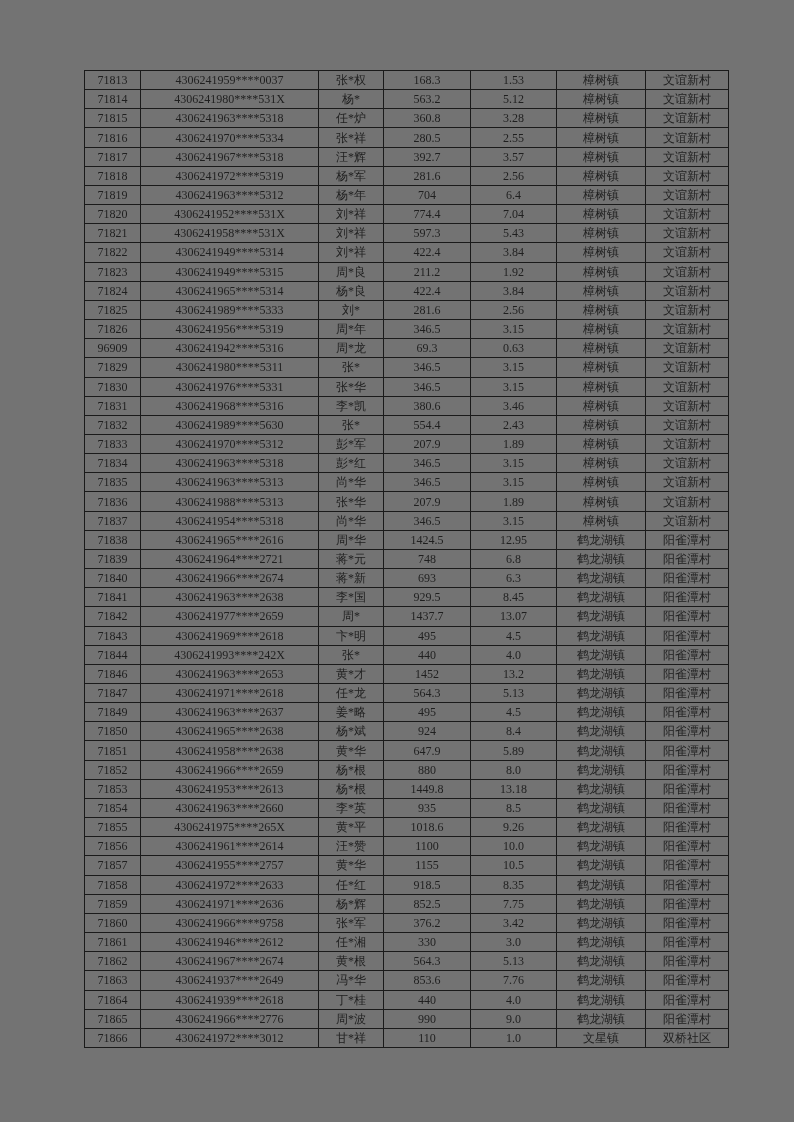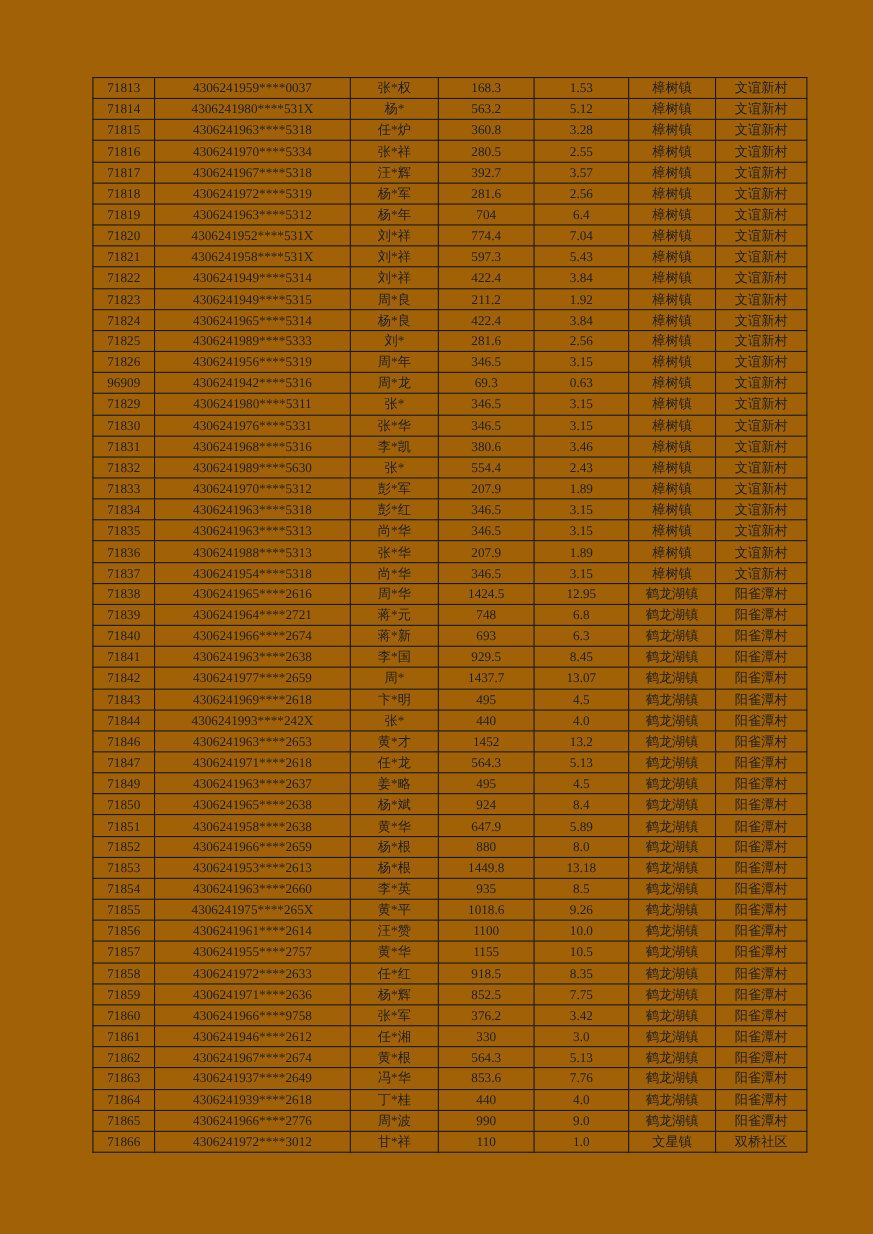--- a/index.html
+++ b/index.html
@@ -4,21 +4,21 @@
 <style>
   html, body {
     margin: 0;
     padding: 0;
     background: #ffffff;
   }
   .page {
     position: relative;
     width: 794px;
     height: 1122px;
-    background: #a16207;
+    background: #737373;
     overflow: hidden;
     font-family: "Liberation Serif", "DejaVu Serif", serif;
   }
   table.records {
     position: absolute;
     left: 84px;
     top: 70px;
     width: 634px;
     height: 978px;
     border-collapse: collapse;
@@ -30,24 +30,24 @@
     vertical-align: middle;
     font-size: 12px;
     line-height: 1;
     color: #1f1f1f;
     padding: 0;
     white-space: nowrap;
     overflow: hidden;
   }
   .col-seq     { width: 56px; }
   .col-id      { width: 178px; }
-  .col-name    { width: 80px; font-family: Liberation Serif, serif; }
+  .col-name    { width: 65px; font-family: Liberation Serif, serif; }
   .col-amount1 { width: 87px; }
   .col-amount2 { width: 86px; }
-  .col-town    { width: 79px; }
+  .col-town    { width: 89px; }
   .col-village { width: 83px; }
 </style>
 </head>
 <body>
 
 <div class="page">
   <table class="records">
     <colgroup>
       <col class="col-seq">
       <col class="col-id">

